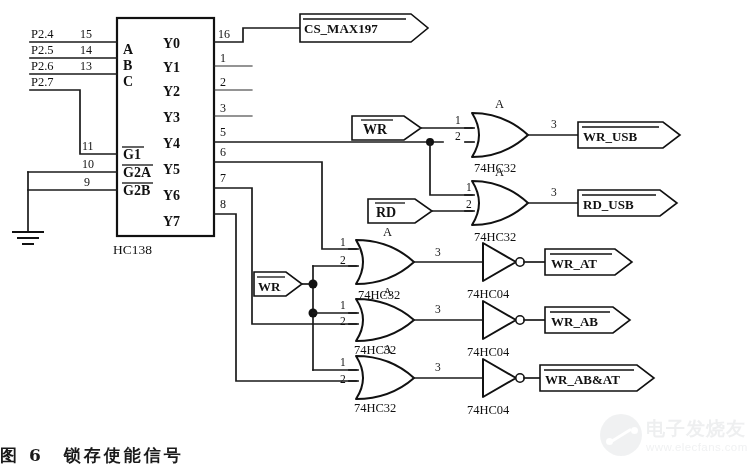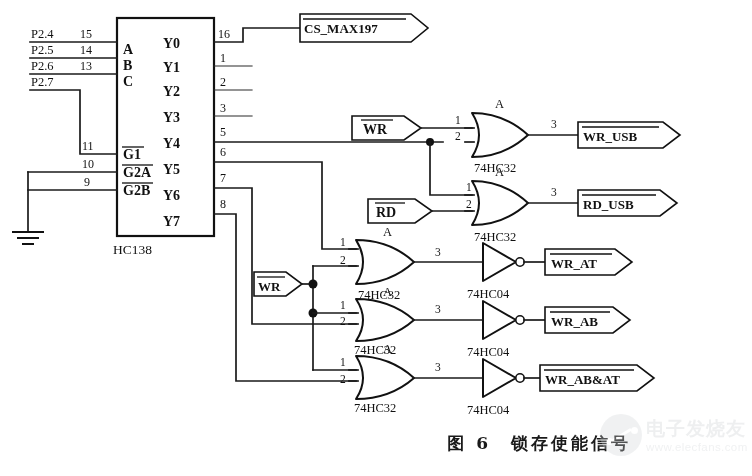--- a/index.html
+++ b/index.html
@@ -107,23 +107,23 @@
   .t-gpin {
     font-size: 11.5px;
   }
   .overbar {
     stroke: #111111;
     stroke-width: 1.3;
   }
   .caption {
     position: absolute;
     left: 0;
-    top: 432px;
+    top: 444px;
     width: 631px;
-    text-align: right;
+    text-align: left;
     font-family: "DejaVu Serif", "Liberation Serif", serif;
     font-size: 17px;
     font-weight: bold;
     letter-spacing: 3px;
     color: #1a1a1a;
   }
   .watermark {
     position: absolute;
     right: 8px;
     bottom: 6px;

